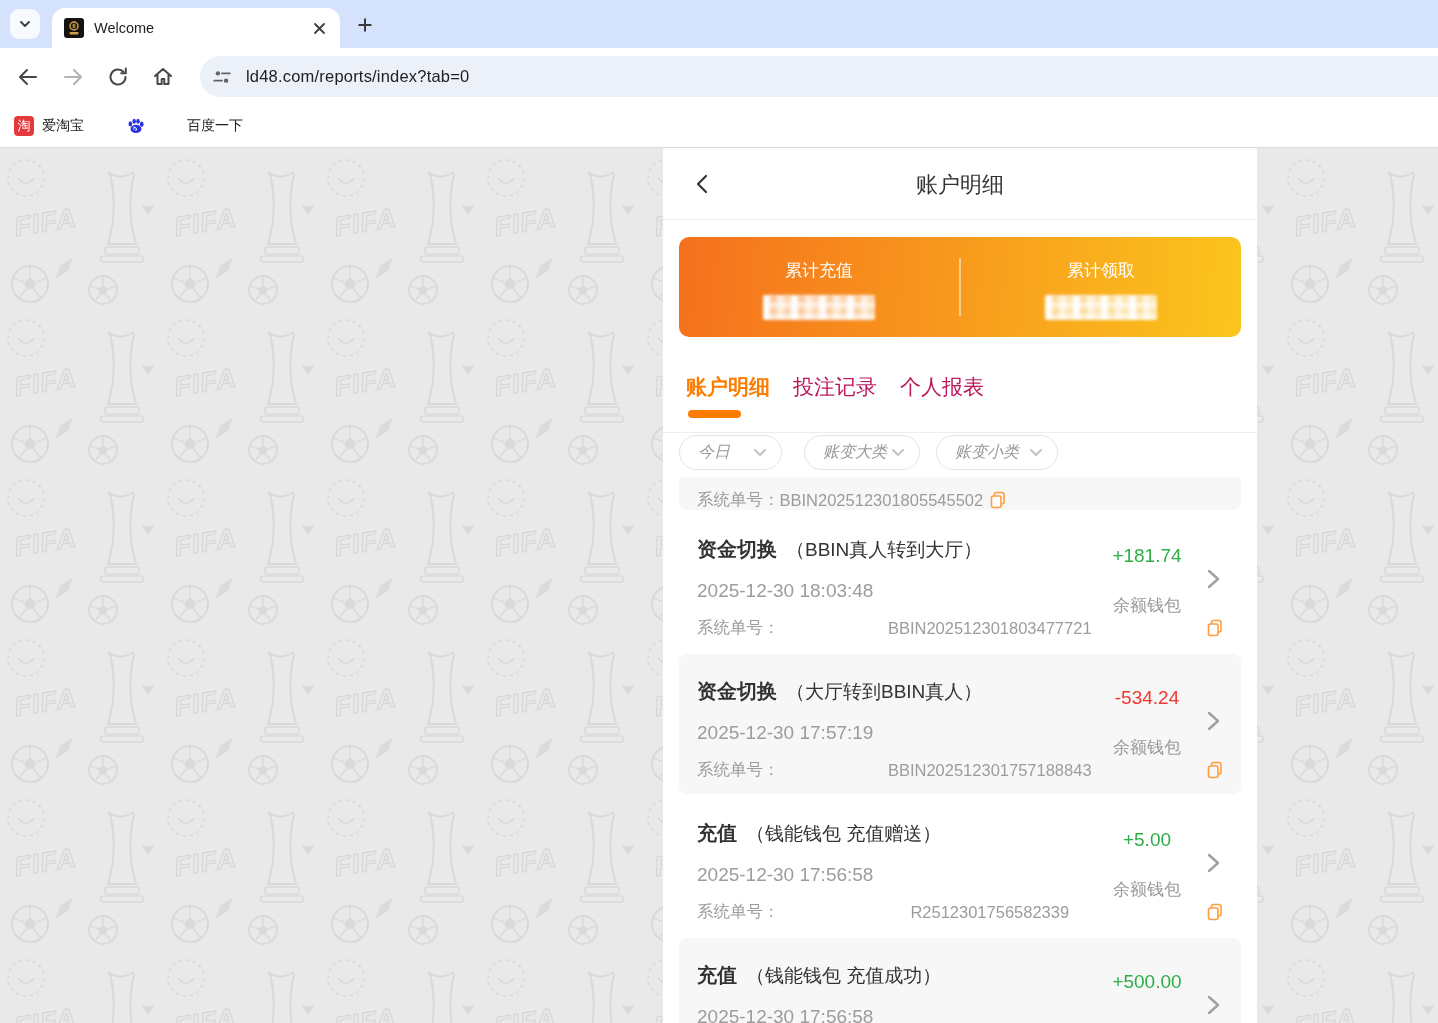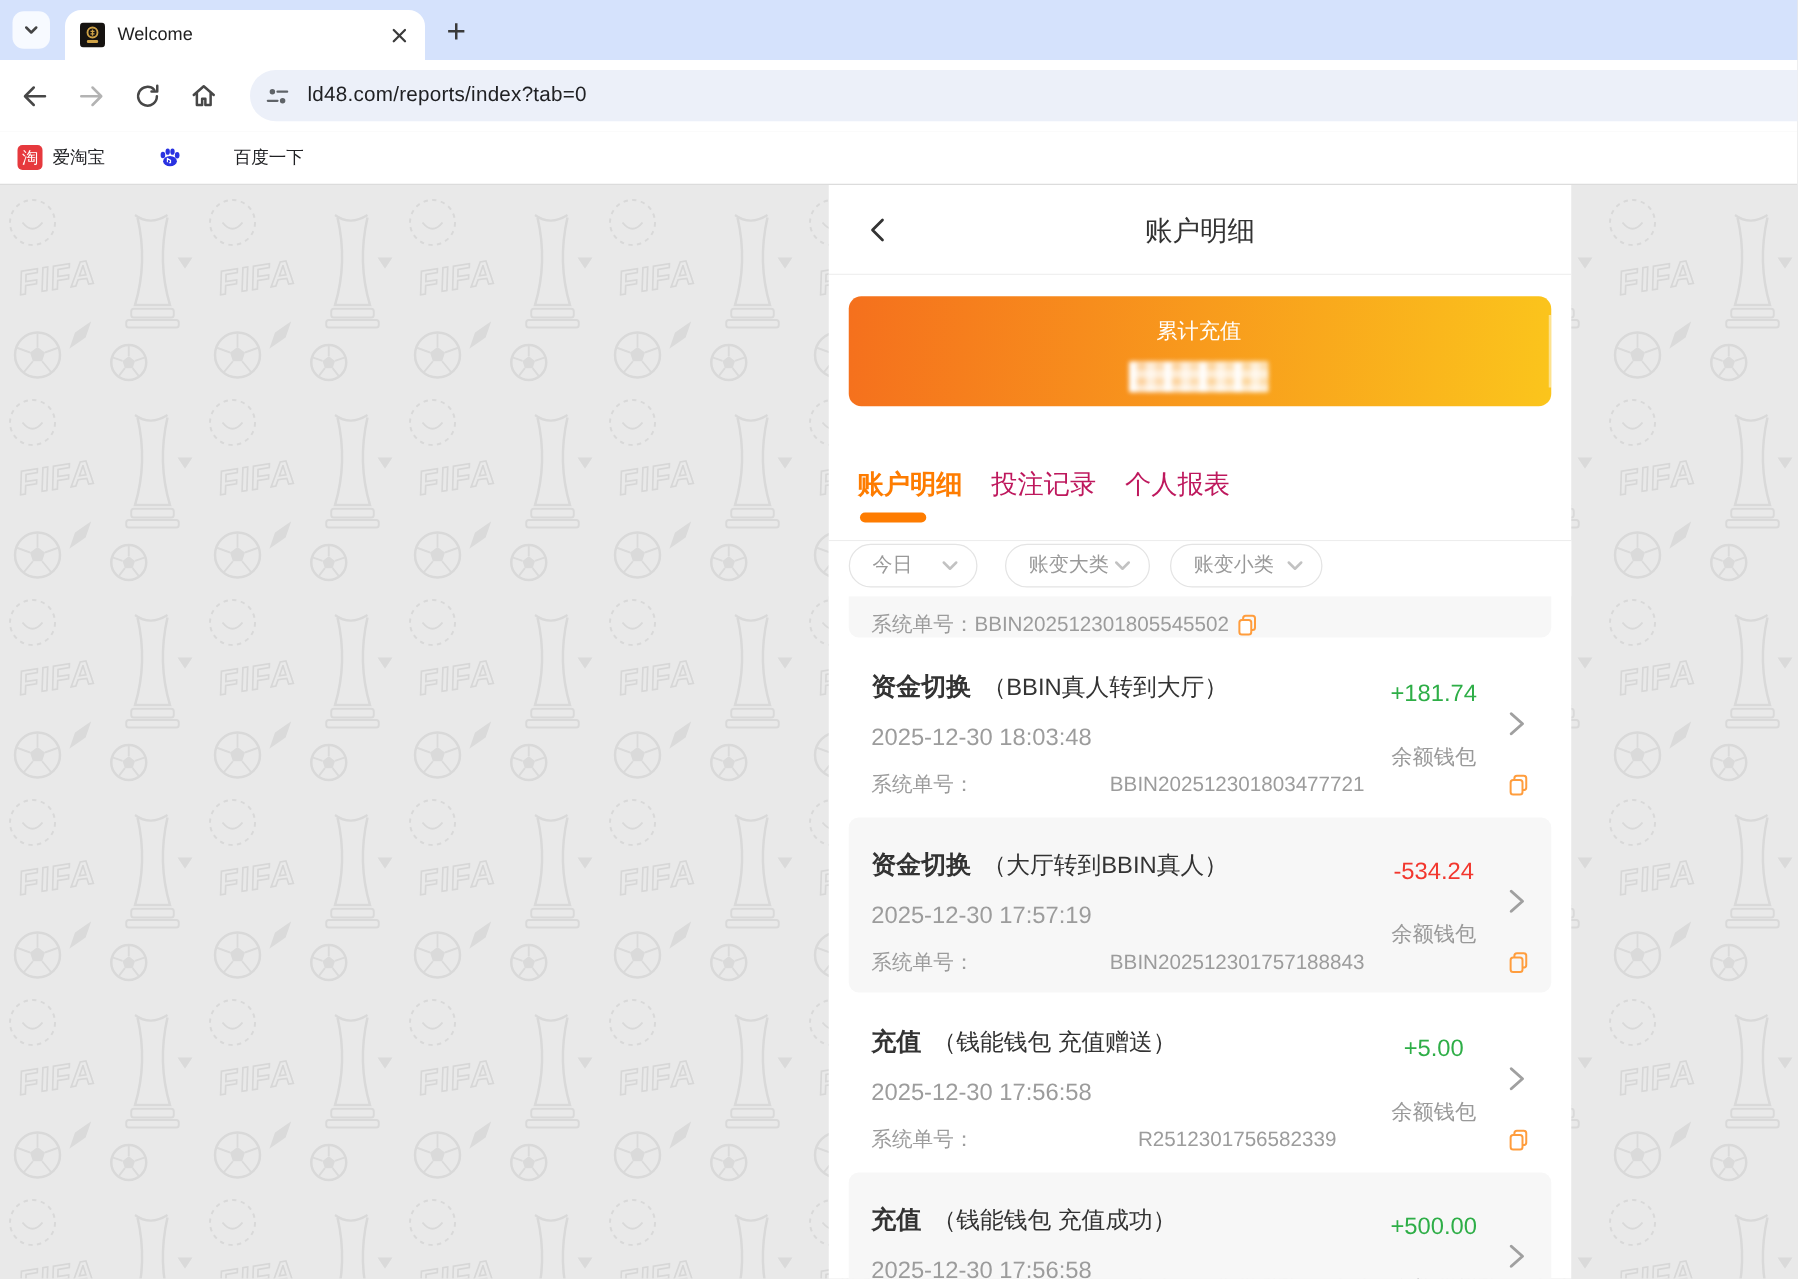--- a/index.html
+++ b/index.html
@@ -40,21 +40,21 @@
   .page { position:relative; width:1438px; height:875px; }
   .bgsvg { position:absolute; inset:0; width:100%; height:100%; }
 
   .panel { position:absolute; left:663px; top:0; width:594px; height:875px; background:#fff; }
 
   .panel-header { position:relative; height:72px; border-bottom:1px solid #f0f0f0; }
   .back-btn { position:absolute; left:28px; top:24px; width:24px; height:24px; }
   .panel-title { position:absolute; left:0; right:0; top:22px; text-align:center;
     font-size:22px; color:#333; font-weight:500; }
 
-  .summary-card { position:absolute; left:16px; top:89px; width:562px; height:88px;
+  .summary-card { position:absolute; left:16px; top:89px; width:562px; height:100px;
     border-radius:10px; background:linear-gradient(95deg,#f5701d,#fbc51c);
     display:flex; align-items:center; }
   .sum-col { flex:1; text-align:center; padding-top:4px; }
   .sum-label { color:#fff; font-size:17px; }
   .mosaic { width:112px; height:25px; margin:13px auto 0; border-radius:2px;
     background:
       repeating-linear-gradient(90deg, rgba(255,255,255,.95) 0 7px, rgba(255,255,255,.45) 7px 14px,
         rgba(255,255,255,.78) 14px 21px, rgba(255,255,255,.55) 21px 28px),
       repeating-linear-gradient(0deg, rgba(255,255,255,.65) 0 6px, rgba(255,255,255,.25) 6px 12px);
     filter:blur(1.6px); }
@@ -62,21 +62,21 @@
   .sum-divider { width:1px; height:58px; background:rgba(255,255,255,.5); }
 
   .tabs-row { position:absolute; left:0; right:0; top:212px; height:73px;
     border-bottom:1px solid #ededed; }
   .tabs-inner { display:flex; gap:23px; padding:13px 0 0 23px; }
   .ptab { font-size:21px; color:#be185d; }
   .ptab.active { color:#fe7c00; font-weight:bold; }
   .tab-underline { position:absolute; left:25px; top:50px; width:53px; height:8px;
     border-radius:4px; background:#fe7c00; }
 
-  .filterbar { position:absolute; left:0; right:0; top:285px; height:44px; background:#fff; z-index:3; }
+  .filterbar { position:absolute; left:0; right:0; top:285px; height:44px; background:#fff; z-index:3;font-style:italic; }
   .pill { position:absolute; top:2px; height:35px; border:1px solid #e4e4e4; border-radius:18px;
     display:flex; align-items:center; color:#999; font-size:16px; background:#fff; }
   .pill span { margin-left:18px; }
   .pill svg { margin:0 14px 0 auto; }
   .pill1 { left:16px;  width:103px; }
   .pill2 { left:141px; width:116px; }
   .pill3 { left:273px; width:122px; }
 
   .list { position:absolute; left:0; right:0; top:329px; bottom:0; overflow:hidden;
     padding:0 16px; z-index:1; }
@@ -212,20 +212,24 @@
       <div class="panel-title">账户明细</div>
     </div>
 
     <div class="summary-card">
       <div class="sum-col">
         <div class="sum-label">累计充值</div>
         <div class="mosaic"></div>
       </div>
       <div class="sum-divider"></div>
       <div class="sum-divider"></div>
+      <div class="sum-col">
+        <div class="sum-label">累计领取</div>
+        <div class="mosaic"></div>
+      </div>
     </div>
 
     <div class="tabs-row">
       <div class="tabs-inner">
         <span class="ptab active">账户明细</span>
         <span class="ptab">投注记录</span>
         <span class="ptab">个人报表</span>
       </div>
       <div class="tab-underline"></div>
     </div>

